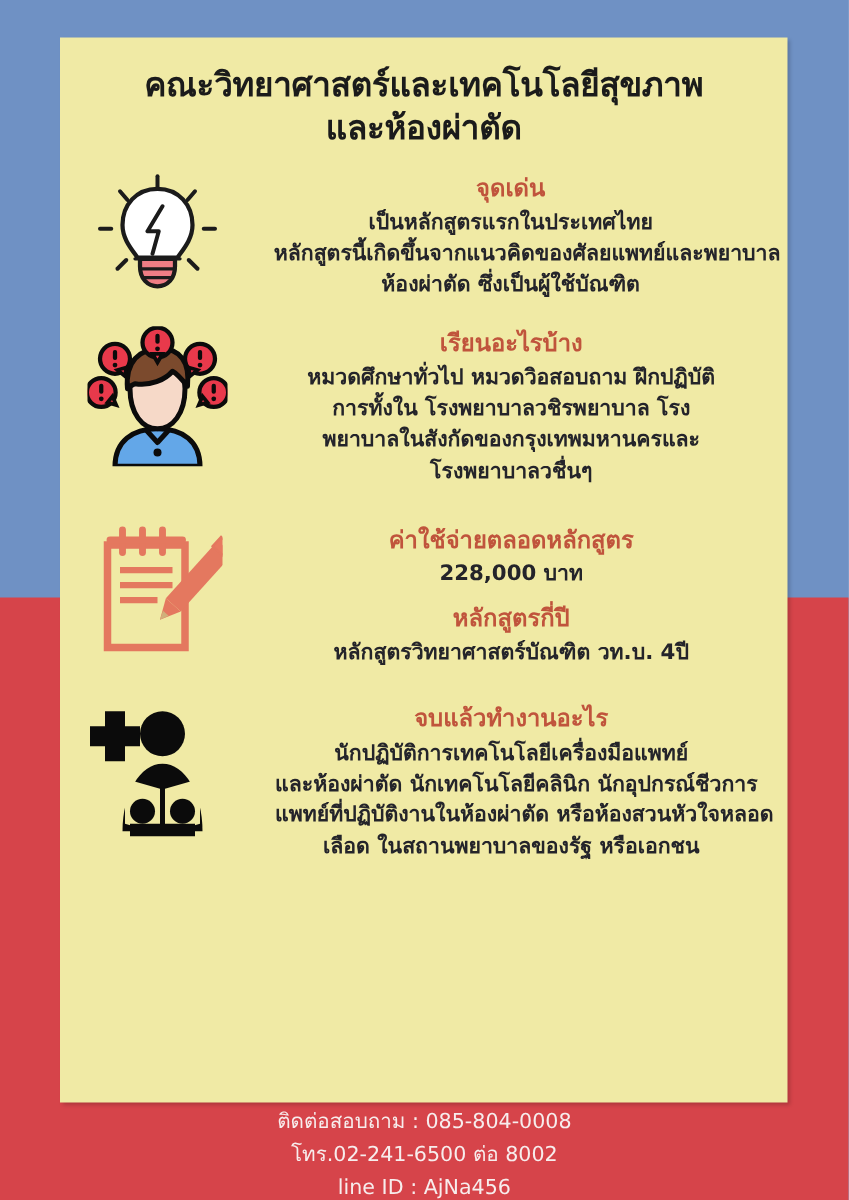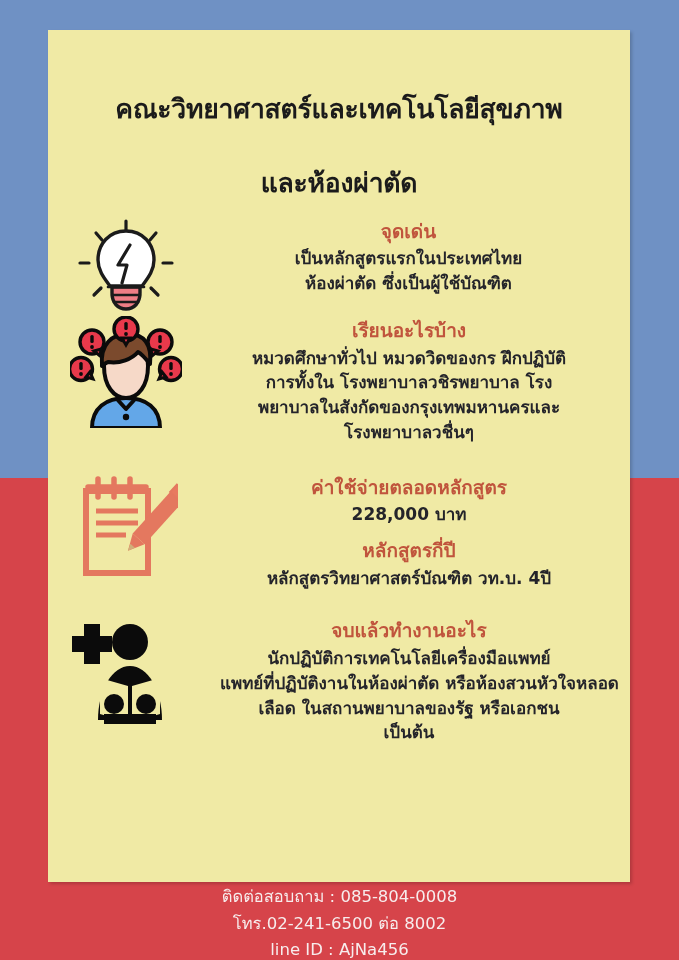--- a/index.html
+++ b/index.html
@@ -48,21 +48,21 @@
   
   #title {
     padding: 22px 26px 4px 26px;
     text-align: center;
     color: #1b1b1b;
     font-weight: bold;
     font-size: 26.5px;
     line-height: 1.30;
     letter-spacing: -0.2px;
   }
-  #title .tline { display: block; white-space: nowrap; margin-top: 40px; }
+  #title .tline { display: block; white-space: nowrap; }
 
   
   .block {
     position: relative;
     padding: 0 22px 0 22px;
   }
   .block-icon {
     position: absolute;
     left: 18px;
     top: 0;
@@ -146,20 +146,21 @@
             <line x1="38" y1="78" x2="66" y2="78"></line>
             <line x1="40" y1="85" x2="64" y2="85"></line>
           </g>
           <path d="M56 28 L44 48 L53 48 L48 66" fill="none" stroke="#1b1b1b" stroke-width="3.2" stroke-linejoin="round" stroke-linecap="round"></path>
         </svg>
       </div>
       <div class="block-text">
         <div class="sec-head">จุดเด่น</div>
         <div class="sec-body">
           <span class="bline">เป็นหลักสูตรแรกในประเทศไทย</span>
+          <span class="bline">หลักสูตรนี้เกิดขึ้นจากแนวคิดของศัลยแพทย์และพยาบาล</span>
           <span class="bline">ห้องผ่าตัด ซึ่งเป็นผู้ใช้บัณฑิต</span>
         </div>
       </div>
     </div>
 
     <div class="block" id="sec-study">
       <div class="block-icon">
         <svg width="112" height="112" viewBox="0 0 112 112" aria-hidden="true">
 
           <path d="M22 112 C22 92 36 82 56 82 C76 82 90 92 90 112 Z" fill="#63a7e8" stroke="#0b0b0b" stroke-width="4" stroke-linejoin="round"></path>
@@ -199,21 +200,21 @@
             <circle cx="101" cy="53" r="11.5" fill="#e8394b" stroke="#0b0b0b" stroke-width="3.4"></circle>
             <path d="M96 61 L89 63 L92 56 Z" fill="#e8394b" stroke="#0b0b0b" stroke-width="3"></path>
             <rect x="99.3" y="46" width="3.4" height="8" rx="1.6" fill="#0b0b0b"></rect>
             <circle cx="101" cy="58" r="1.9" fill="#0b0b0b"></circle>
           </g>
         </svg>
       </div>
       <div class="block-text">
         <div class="sec-head">เรียนอะไรบ้าง</div>
         <div class="sec-body">
-          <span class="bline">หมวดศึกษาทั่วไป หมวดวิดของกร ฝึกปฏิบัติ</span>
+          <span class="bline">หมวดศึกษาทั่วไป หมวดวิอสอบถาม ฝึกปฏิบัติ</span>
           <span class="bline">การทั้งใน โรงพยาบาลวชิรพยาบาล โรง</span>
           <span class="bline">พยาบาลในสังกัดของกรุงเทพมหานครและ</span>
           <span class="bline">โรงพยาบาลวชื่นๆ</span>
         </div>
       </div>
     </div>
 
     <div class="block" id="sec-cost">
       <div class="block-icon">
         <svg width="104" height="110" viewBox="0 0 104 110" aria-hidden="true">
@@ -276,23 +277,23 @@
           <circle cx="44" cy="88" r="10" fill="#0b0b0b"></circle>
           <circle cx="76" cy="88" r="10" fill="#0b0b0b"></circle>
 
           <rect x="34" y="98" width="52" height="10" fill="#0b0b0b"></rect>
         </svg>
       </div>
       <div class="block-text">
         <div class="sec-head">จบแล้วทำงานอะไร</div>
         <div class="sec-body">
           <span class="bline">นักปฏิบัติการเทคโนโลยีเครื่องมือแพทย์</span>
+          <span class="bline">และห้องผ่าตัด นักเทคโนโลยีคลินิก นักอุปกรณ์ชีวการ</span>
           <span class="bline">แพทย์ที่ปฏิบัติงานในห้องผ่าตัด หรือห้องสวนหัวใจหลอด</span>
           <span class="bline">เลือด ในสถานพยาบาลของรัฐ หรือเอกชน</span>
-          <span class="bline">เป็นต้น</span>
         </div>
       </div>
     </div>
 
   </div>
 
   <div id="footer">
     <span class="fline">ติดต่อสอบถาม : 085-804-0008</span>
     <span class="fline">โทร.02-241-6500 ต่อ 8002</span>
     <span class="fline">line ID : AjNa456</span>

